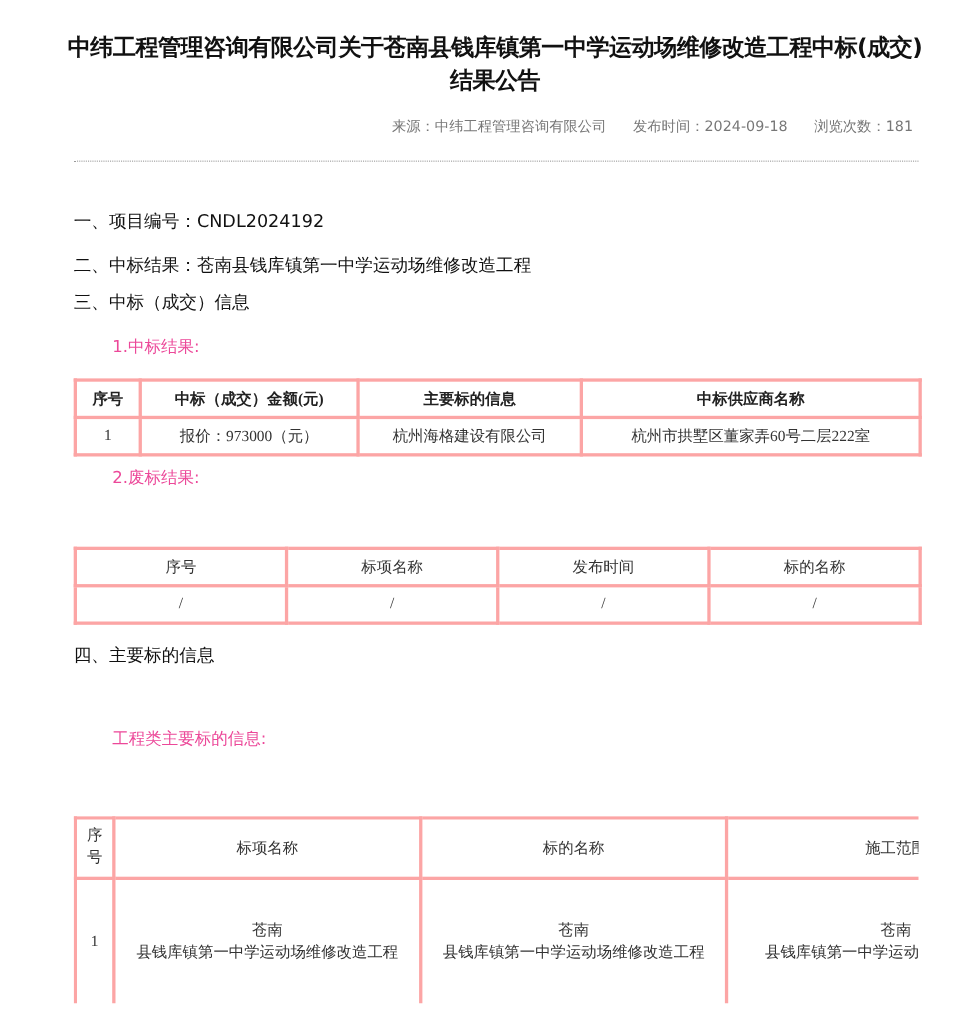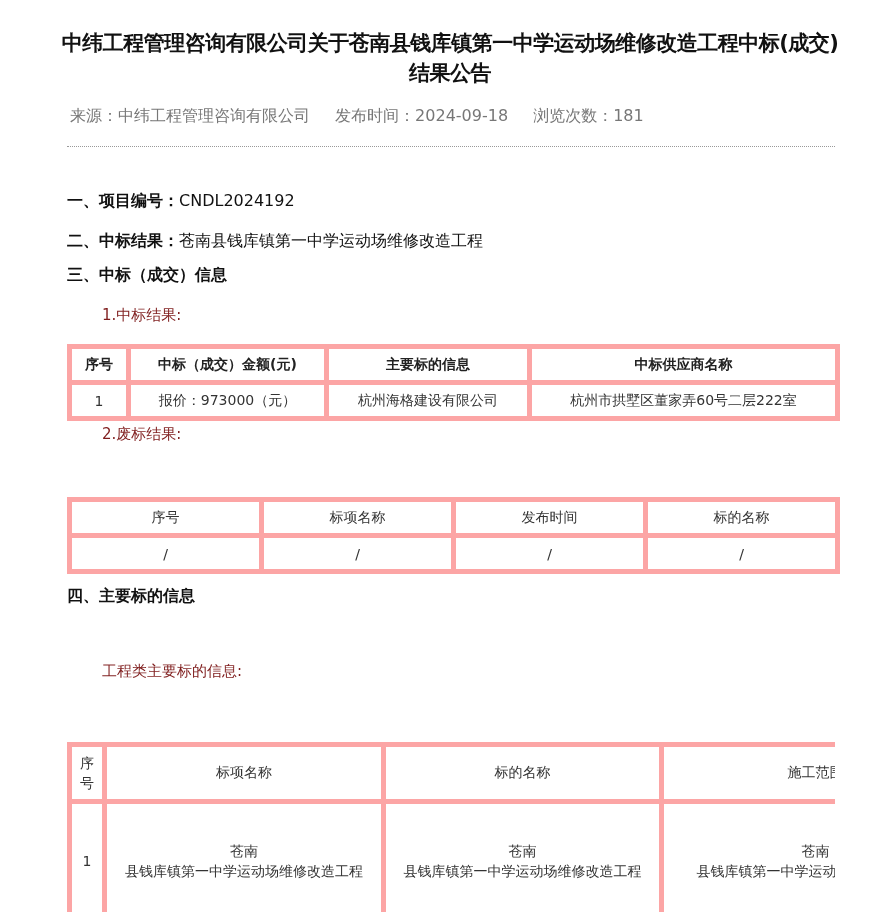--- a/index.html
+++ b/index.html
@@ -1,26 +1,26 @@
 <!DOCTYPE html>
 <html><head>
 <meta charset="utf-8">
 <style>
   html, body { margin: 0; padding: 0; background: #ffffff; }
   body { width: 882px; height: 924px; overflow: hidden; font-family: "DejaVu Sans", "Liberation Sans", sans-serif; color: #333; }
   .page { position: relative; width: 882px; }
   .title { position: absolute; left: 60px; top: 28px; width: 780px; text-align: center; font-size: 21px; font-weight: bold; color: #111; line-height: 30px; letter-spacing: -0.5px; }
-  .meta { position: absolute; left: 60px; top: 106px; width: 780px; text-align: left; font-size: 16px; color: #777; }
+  .meta { position: absolute; left: 60px; top: 106px; width: 780px; text-align: right; font-size: 13px; color: #777; }
   .meta span { margin: 0 10px; }
   .divider { position: absolute; left: 67px; top: 146px; width: 768px; border-top: 1px dotted #999; }
   .h { position: absolute; left: 67px; font-size: 16px; color: #111; }
-  .h b { font-weight: bold; }
-  .sub { position: absolute; left: 102px; font-size: 15px; color: #7f1d1d; }
+  .h b { font-weight: normal; }
+  .sub { position: absolute; left: 102px; font-size: 15px; color: #ec4899; }
   table { position: absolute; border-collapse: collapse; font-size: 14px; color: #333; table-layout: fixed; }
-  td, th { border: 5px solid #fca5a5; text-align: center; padding: 0; }
+  td, th { border: 3px solid #fca5a5; text-align: center; padding: 0; font-family: Liberation Serif, serif; }
   th { font-weight: normal; }
   .t1 { left: 67px; top: 344px; width: 768px; }
   .t1 th { font-weight: bold; color: #222; height: 31px; }
   .t1 td { height: 31px; }
   .t2 { left: 67px; top: 497px; width: 768px; }
   .t2 th, .t2 td { height: 31px; }
   .t3wrap { position: absolute; left: 67px; top: 742px; width: 768px; height: 170px; overflow: hidden; }
   .t3 { position: static; width: 900px; }
   .t3 th { height: 52px; }
   .t3 td { height: 113px; line-height: 20px; }

